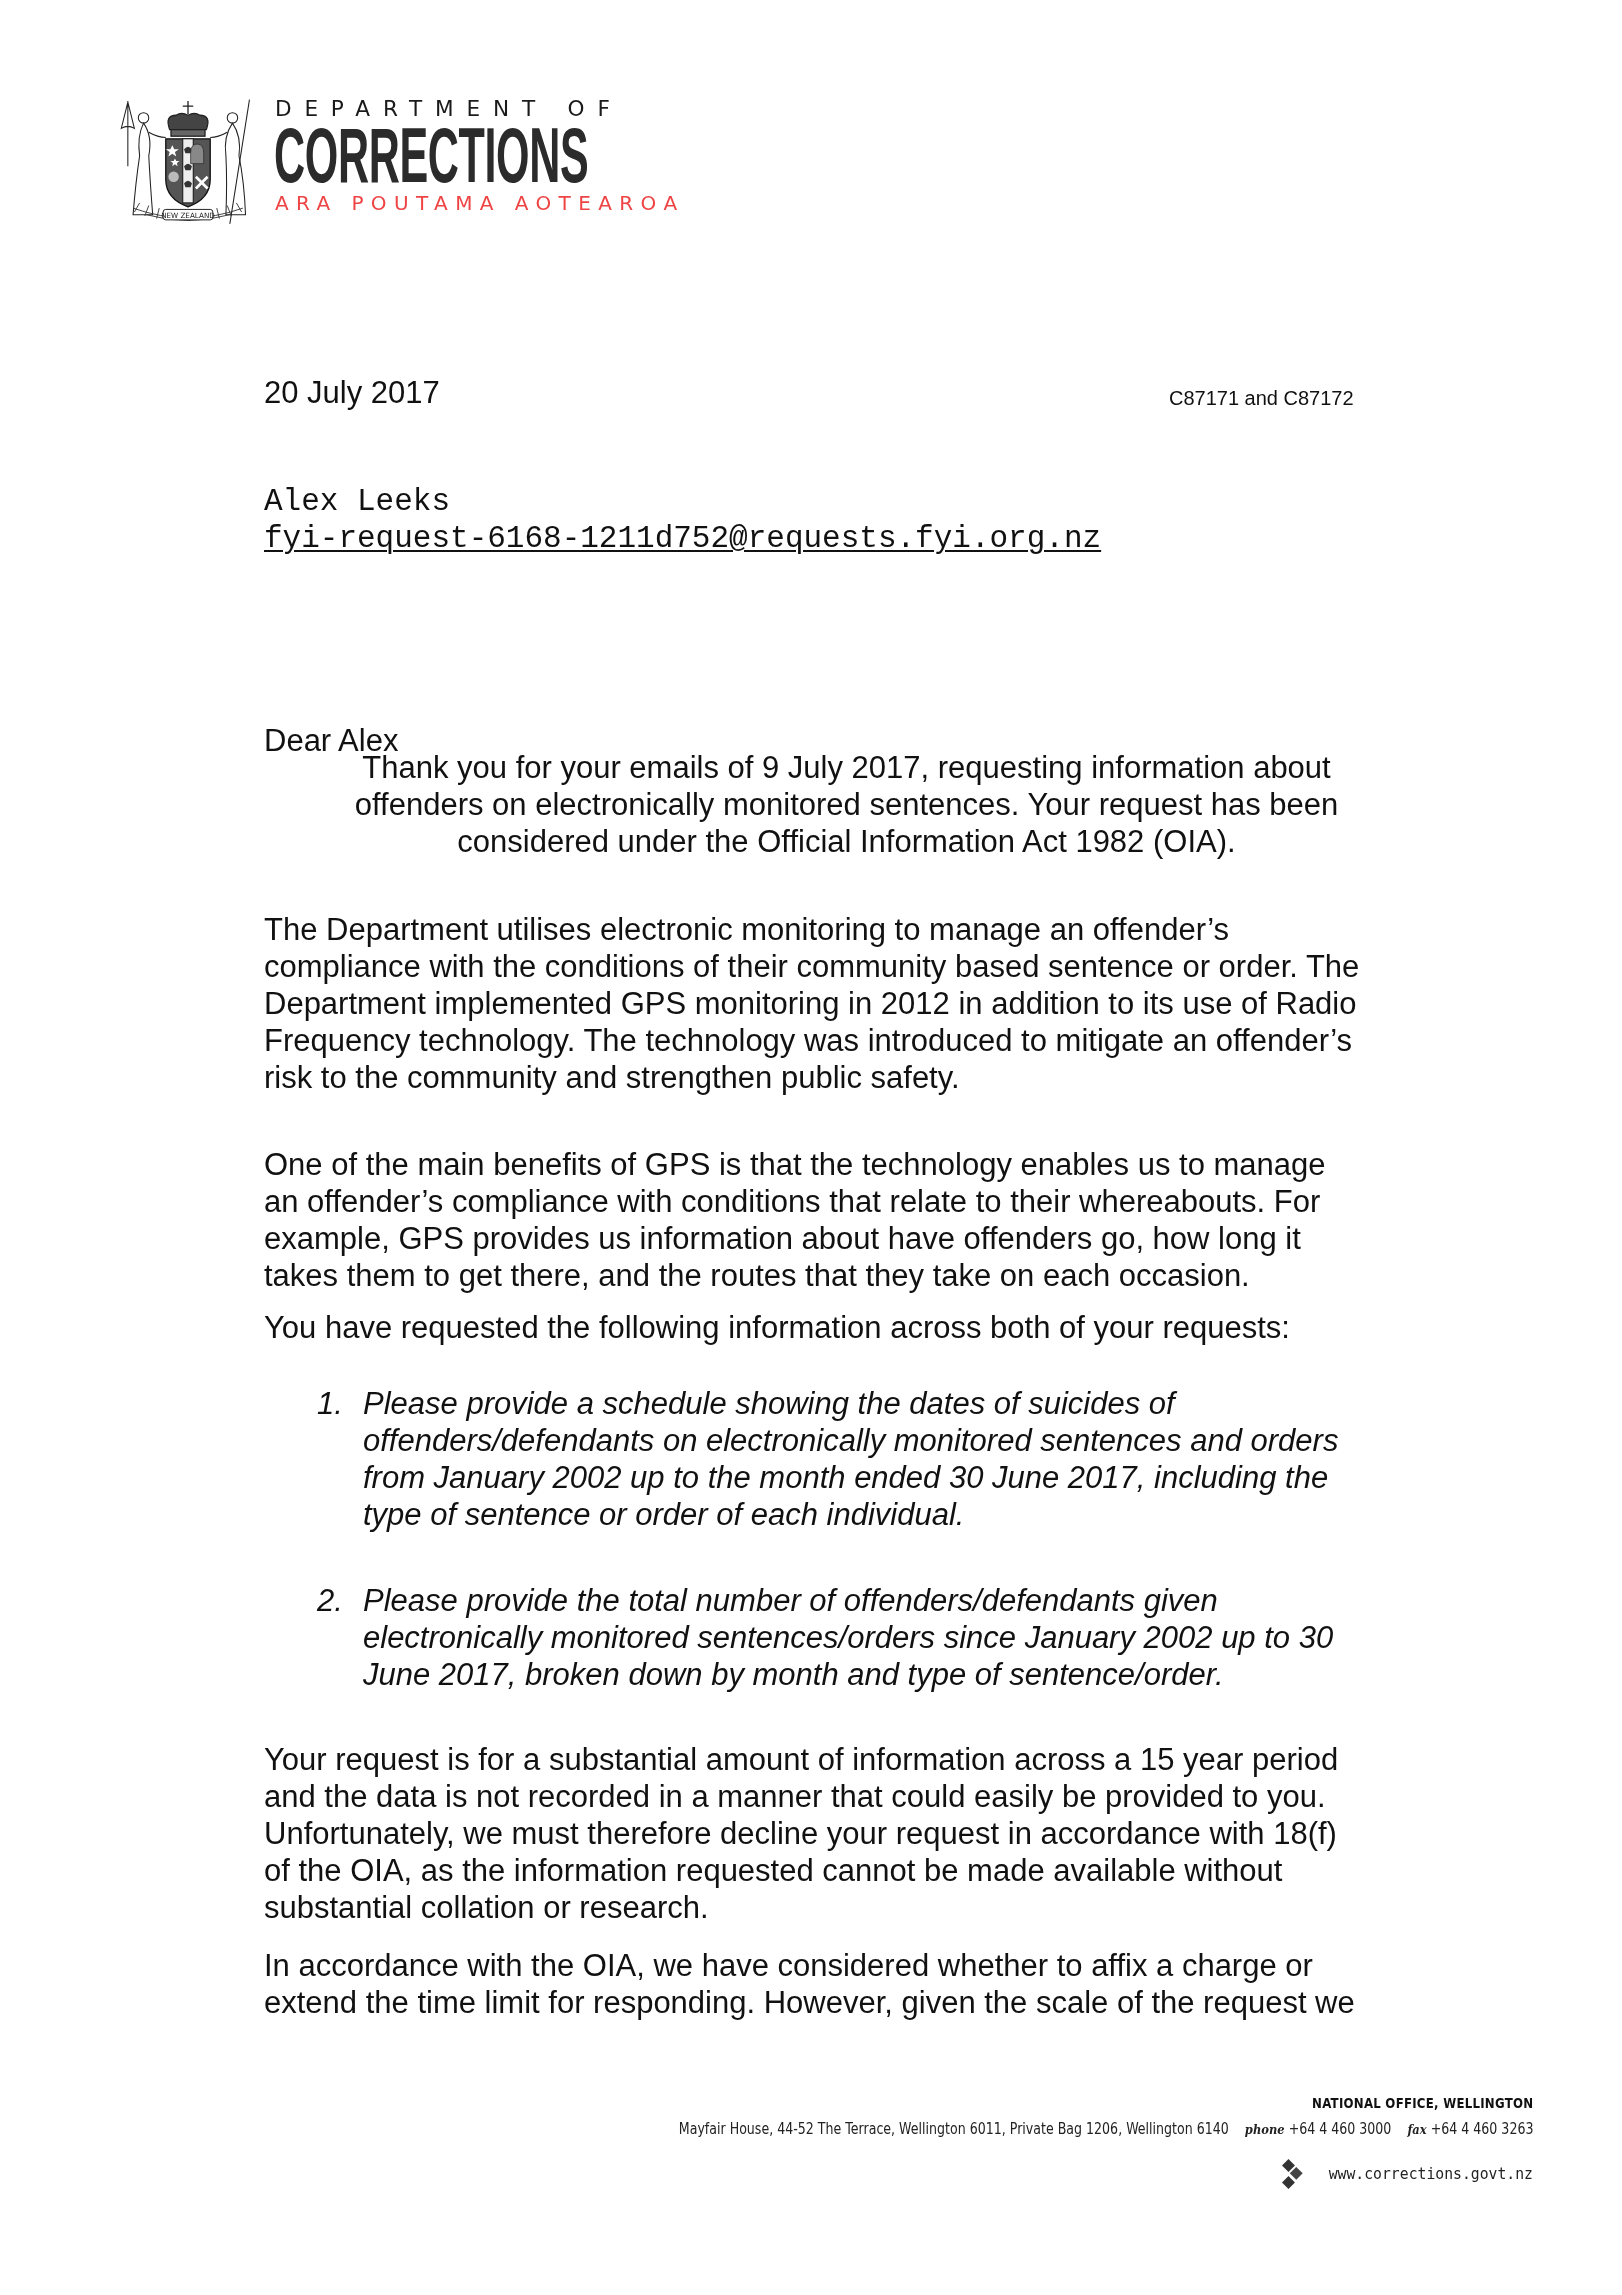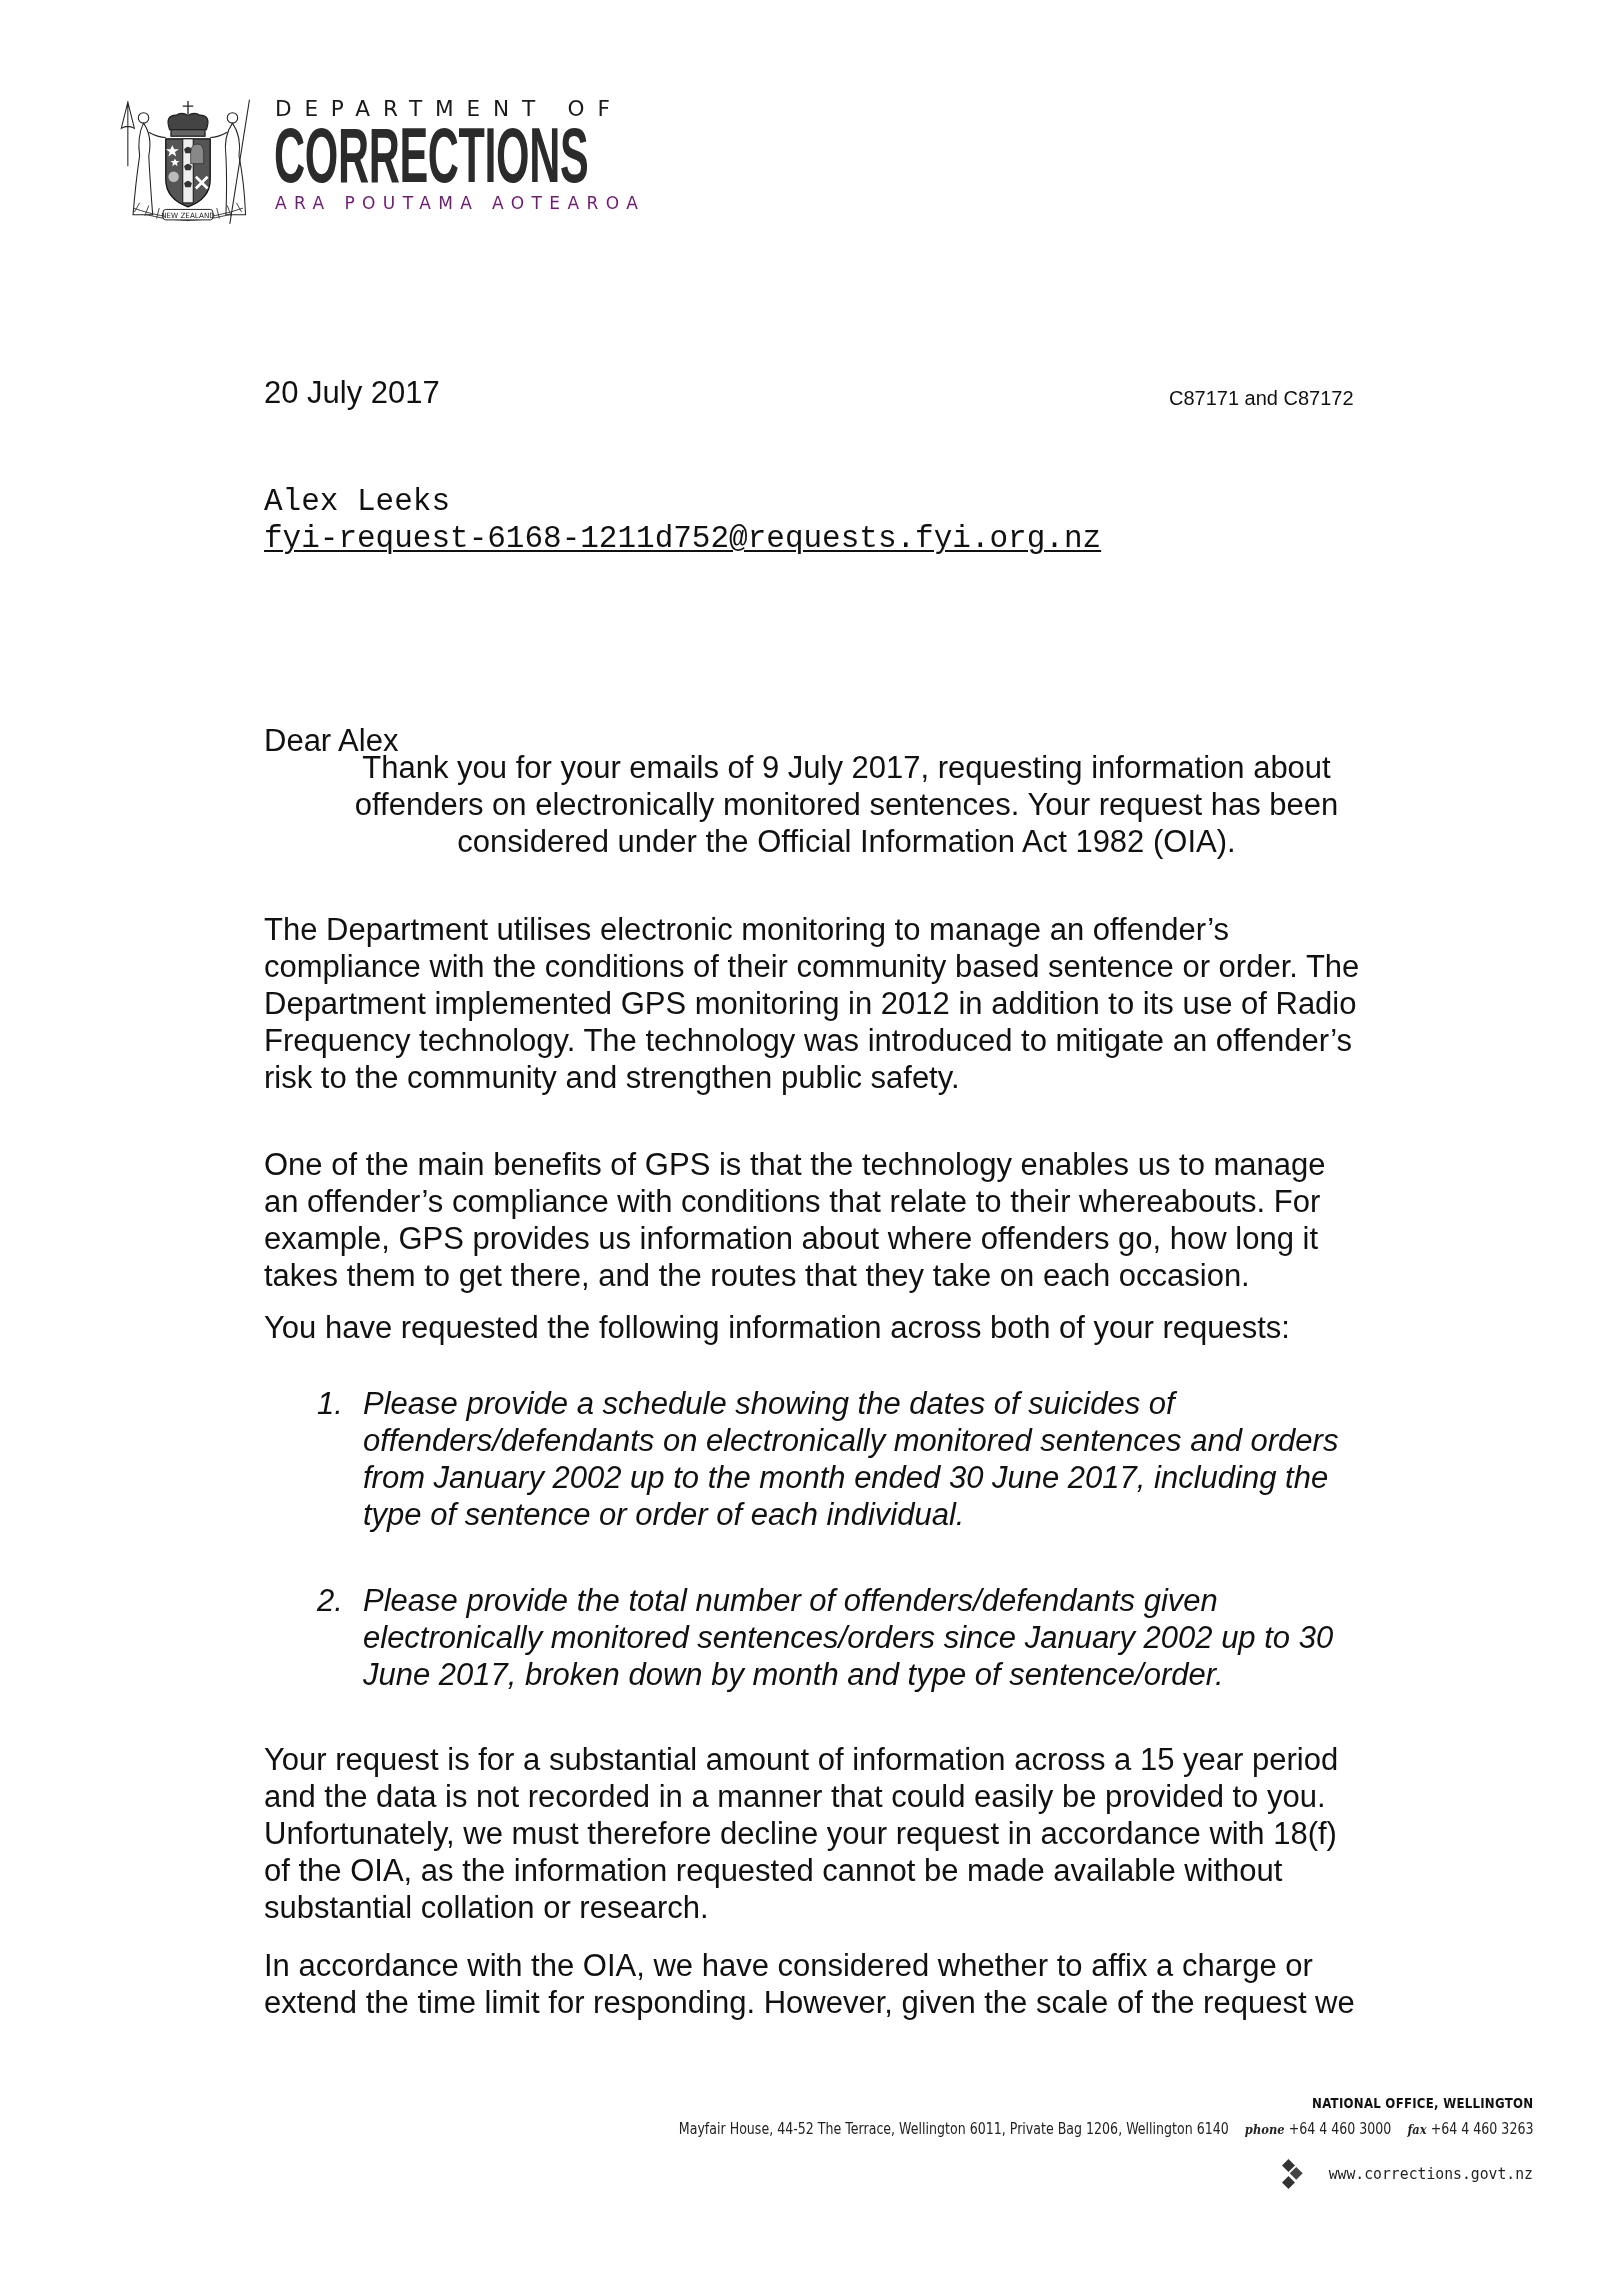--- a/index.html
+++ b/index.html
@@ -62,24 +62,24 @@
     transform: scaleX(0.56);
     transform-origin: left top;
     letter-spacing: -0.7px;
     white-space: nowrap;
   }
   .wm-maori {
     position: absolute;
     left: 0;
     top: 99px;
     font-family: "DejaVu Sans", sans-serif;
-    font-size: 17px;
+    font-size: 20px;
     line-height: 15.7px;
     letter-spacing: 7.4px;
-    color: #701a75;
+    color: #ef4444;
     white-space: nowrap;
   }
 
   
   .txt {
     position: absolute;
     left: 264px;
     font-size: 31px;
     line-height: 37px;
     color: #111111;
@@ -280,21 +280,21 @@
     <span class="ln">The Department utilises electronic monitoring to manage an offender’s</span>
     <span class="ln">compliance with the conditions of their community based sentence or order. The</span>
     <span class="ln">Department implemented GPS monitoring in 2012 in addition to its use of Radio</span>
     <span class="ln">Frequency technology. The technology was introduced to mitigate an offender’s</span>
     <span class="ln">risk to the community and strengthen public safety.</span>
   </div>
 
   <div class="para p3">
     <span class="ln">One of the main benefits of GPS is that the technology enables us to manage</span>
     <span class="ln">an offender’s compliance with conditions that relate to their whereabouts. For</span>
-    <span class="ln">example, GPS provides us information about where offenders go, how long it</span>
+    <span class="ln">example, GPS provides us information about have offenders go, how long it</span>
     <span class="ln">takes them to get there, and the routes that they take on each occasion.</span>
   </div>
 
   <div class="para p4">
     <span class="ln">You have requested the following information across both of your requests:</span>
   </div>
 
   <div class="list-item li1">
     <span class="num">1.</span>
     <div class="body">

